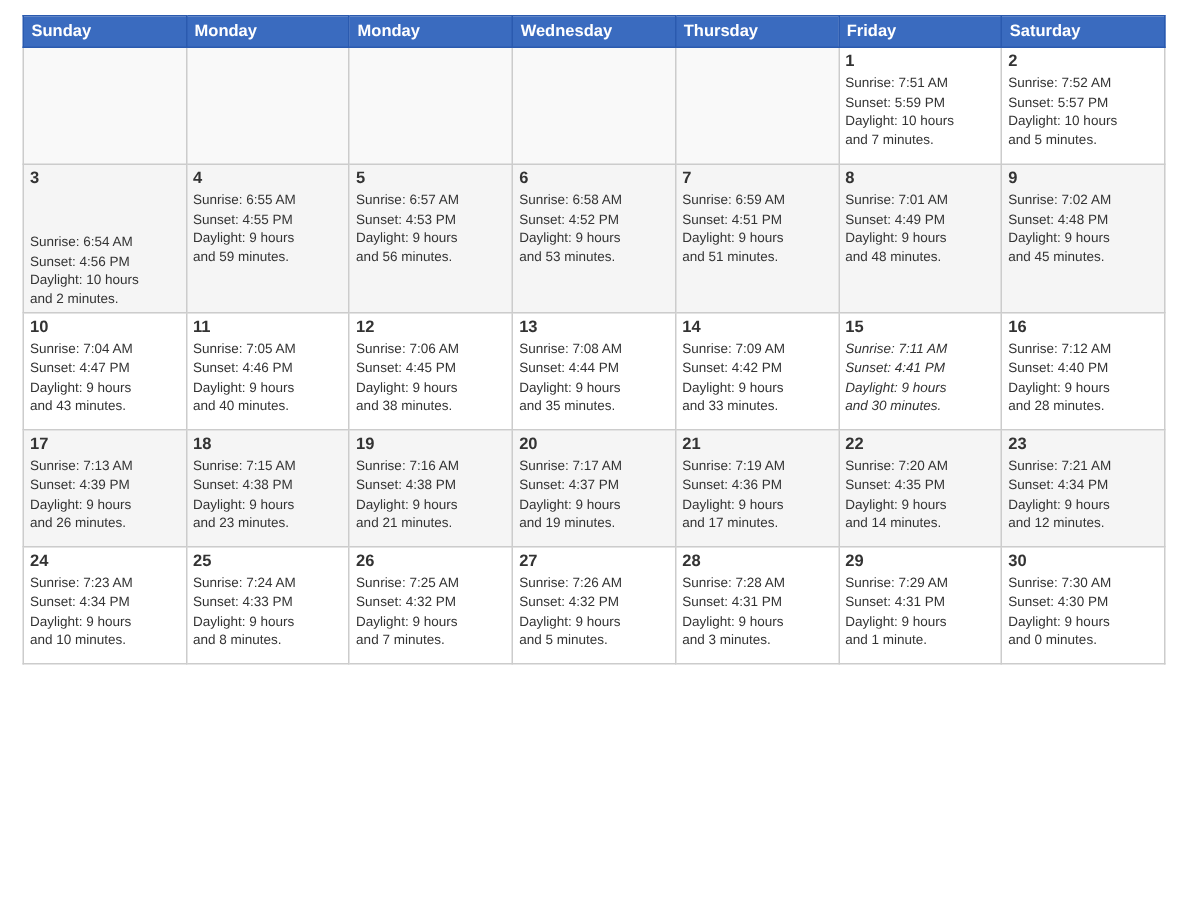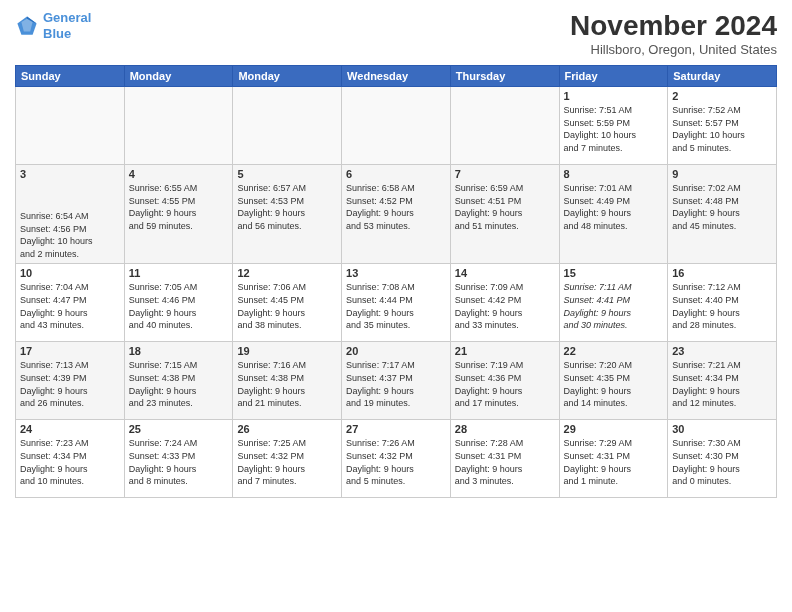--- a/index.html
+++ b/index.html
@@ -88,37 +88,20 @@
       background: #f9f9f9;
     }
     .row-shade {
       background: #f5f5f5;
     }
   </style>
 </head>
 <body>
 
 <div class="page">
-  <div class="header">
-    <div class="logo">
-      <svg class="logo-icon" viewBox="0 0 30 30">
-        <polygon points="15,3 27,12 22,26 8,26 3,12" fill="#4a90d9"></polygon>
-        <polygon points="15,3 27,12 22,10 15,6" fill="#2a70bf"></polygon>
-        <polygon points="15,6 22,10 19,22 11,22 8,10" fill="#fff" opacity="0.3"></polygon>
-      </svg>
-      <div class="logo-text">
-        <div><span>General</span></div>
-        <div><span style="color:#4a90d9">Blue</span></div>
-      </div>
-    </div>
-    <div class="title-block">
-      <div class="month-title">November 2024</div>
-      <div class="location">Hillsboro, Oregon, United States</div>
-    </div>
-  </div>
 
   <table class="calendar">
     <thead>
       <tr>
       <th>Sunday</th>
           <th>Monday</th>
           <th>Monday</th>
           <th>Wednesday</th>
           <th>Thursday</th>
           <th>Friday</th>

